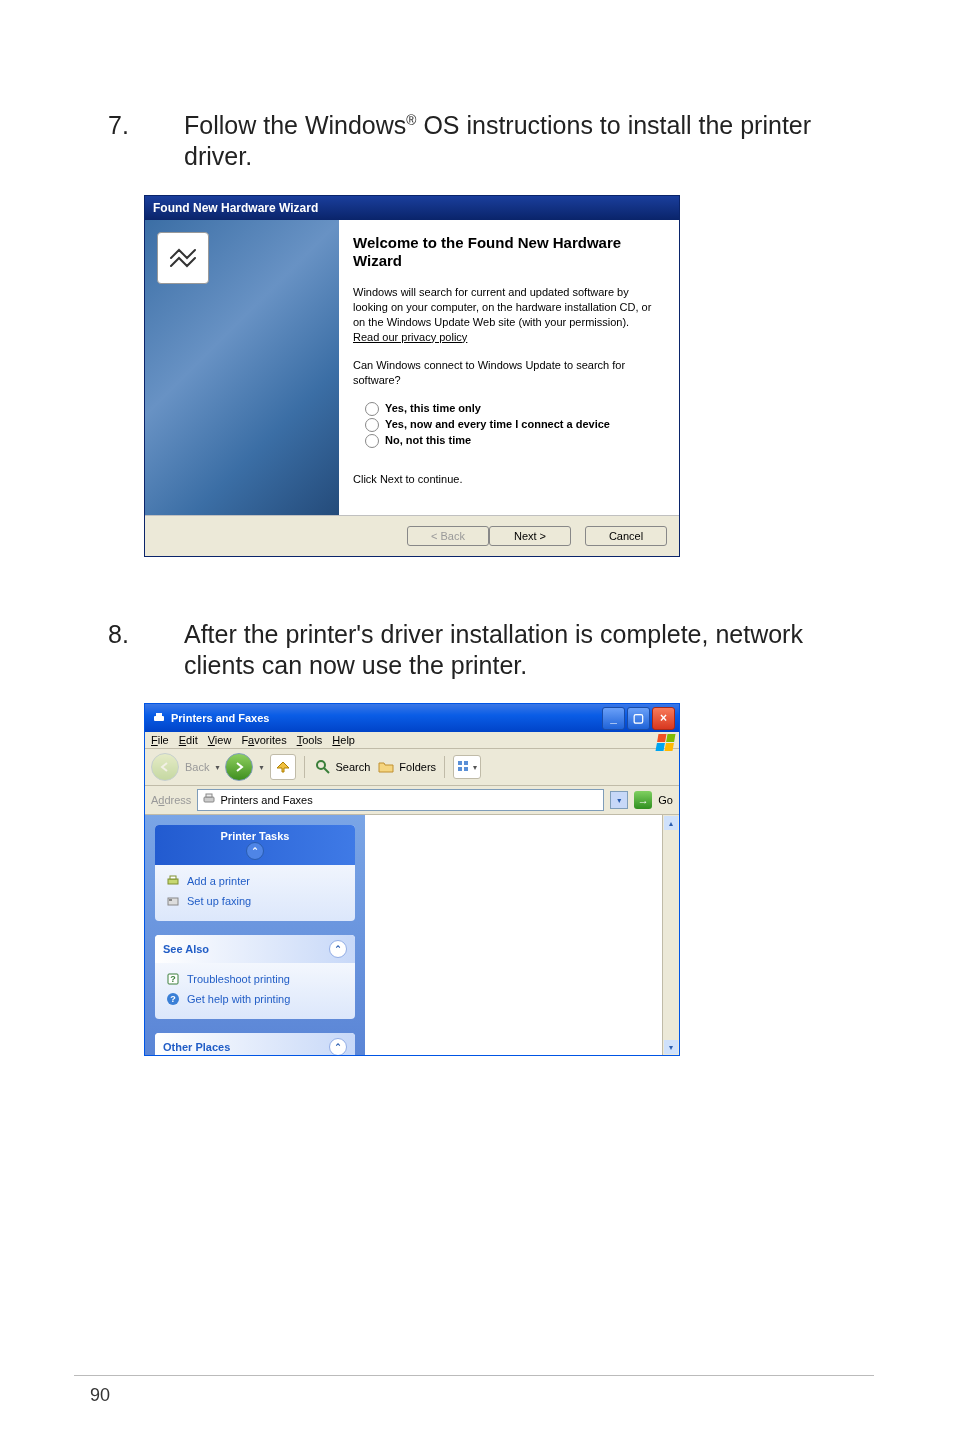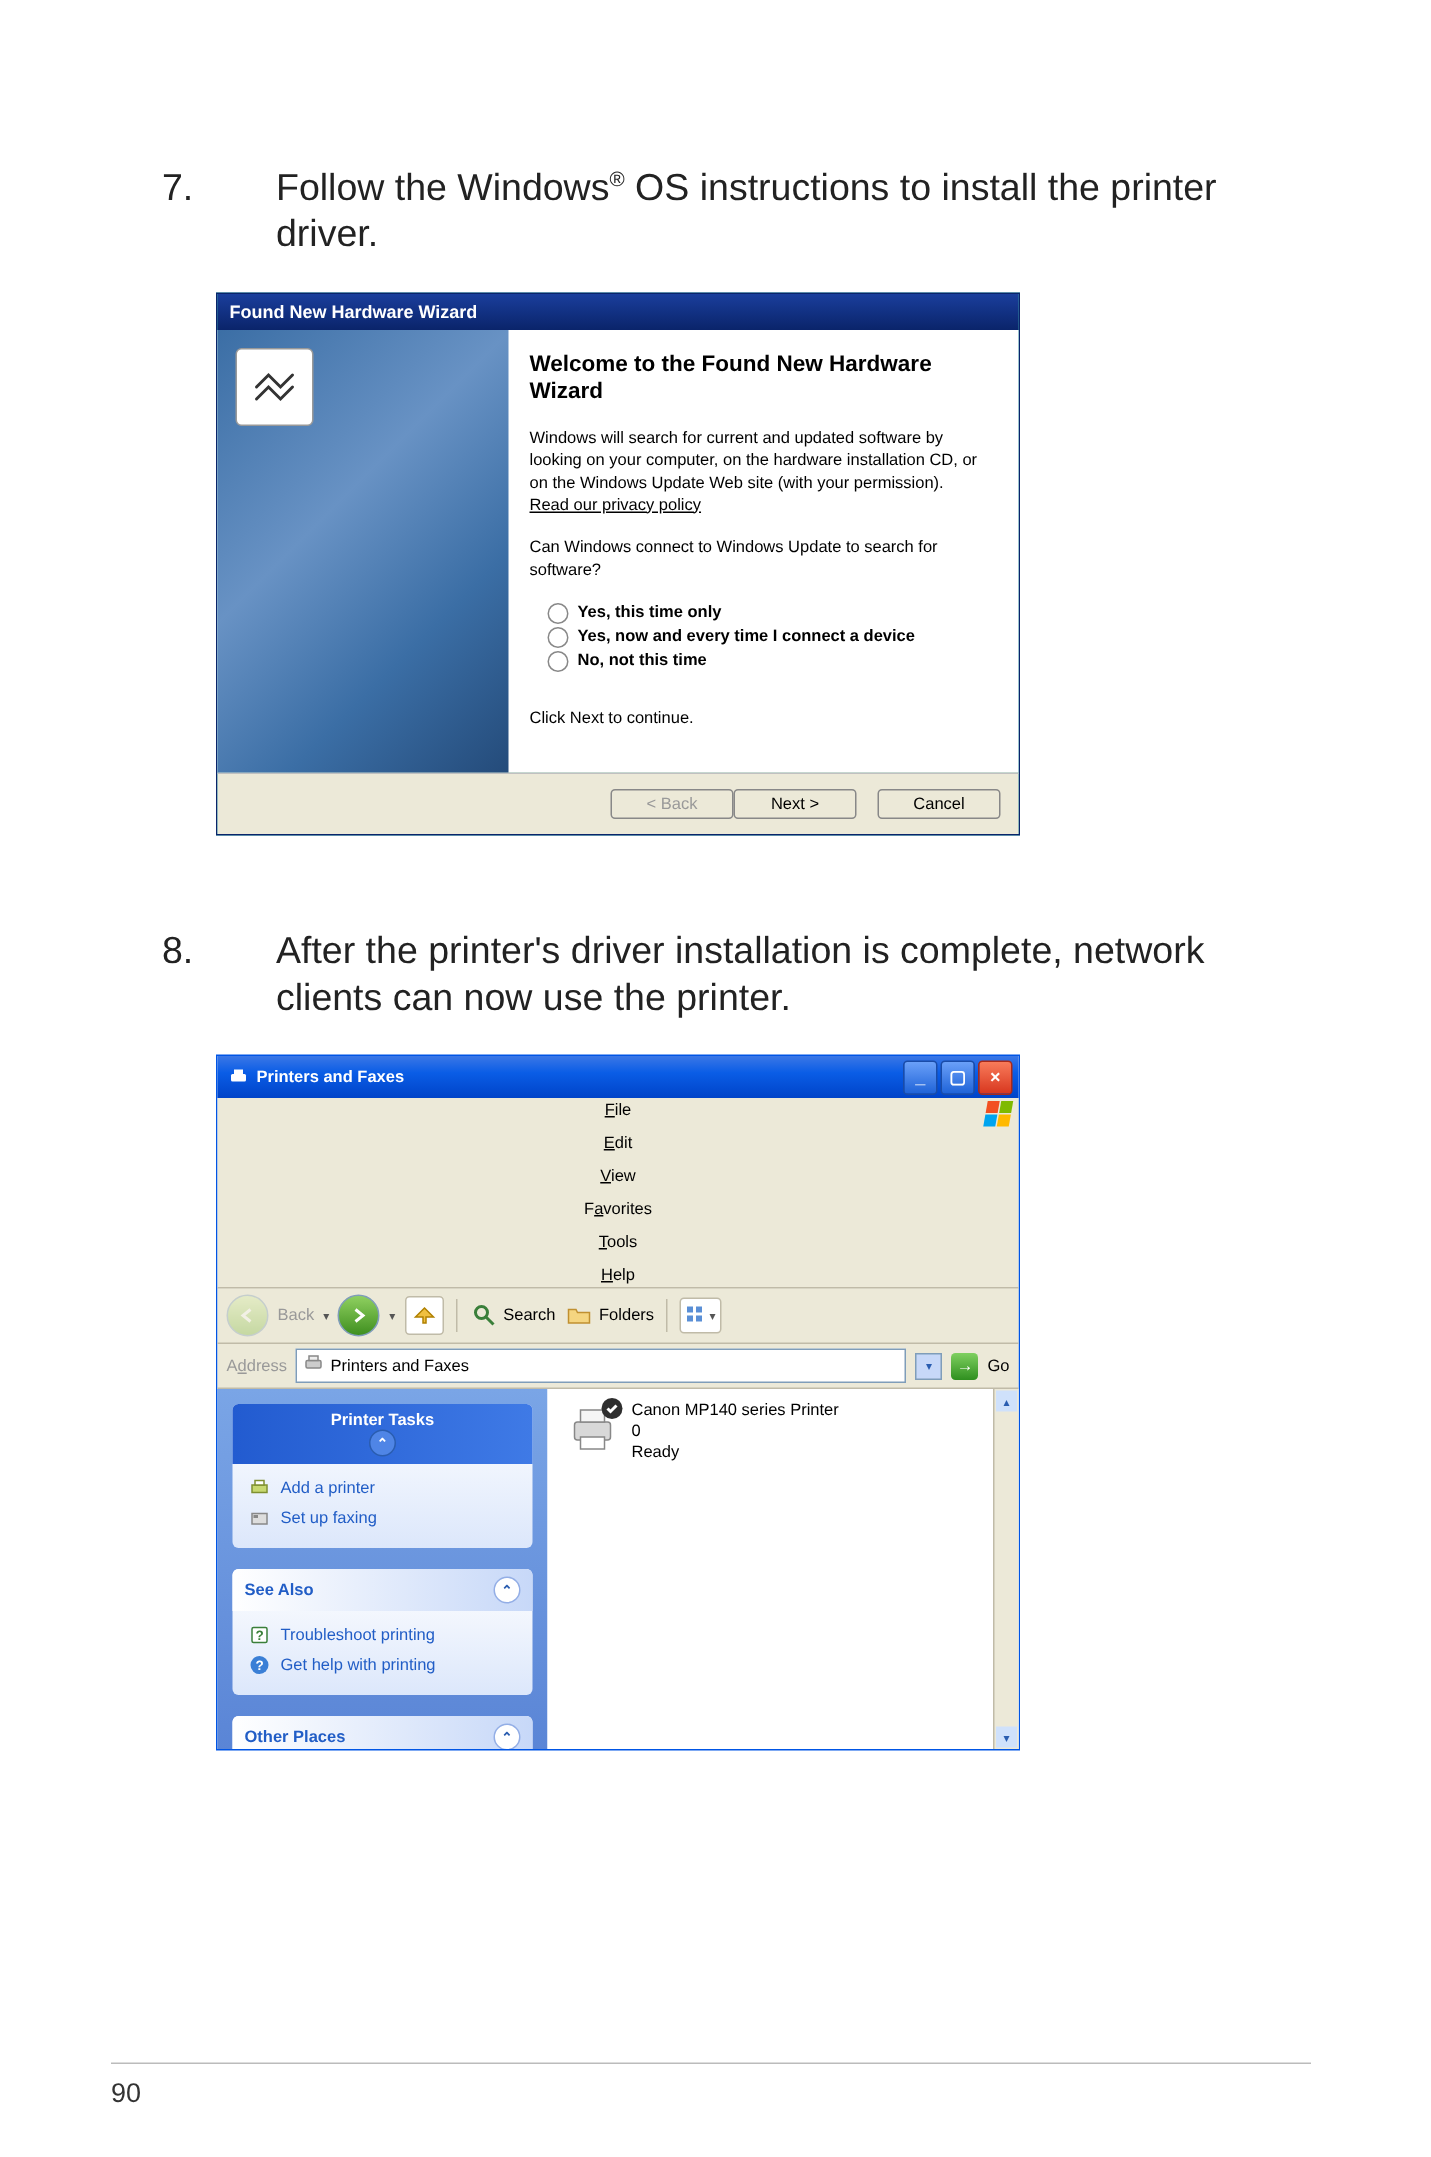--- a/index.html
+++ b/index.html
@@ -156,21 +156,20 @@
   .win-btn.min, .win-btn.max { background: linear-gradient(to bottom,#6aa0f8,#1f63d8); border:1px solid #1a4ca8; }
   .win-btn.close { background: linear-gradient(to bottom,#f87b5a,#d8371f); border:1px solid #a82a1a; }
   .menubar {
     background: #ece9d8;
     padding: 2px 6px;
     display: flex;
     align-items: center;
     gap: 10px;
     border-bottom: 1px solid #c0bba8;
     position: relative;
-    flex-direction: column;
   }
   .menubar span { color: #000; }
   .menubar span u { text-decoration: underline; }
   .menubar .winlogo {
     position: absolute; right: 4px; top: 2px;
     width: 18px; height: 18px;
   }
   .winlogo-grid {
     display: grid; grid-template-columns: 8px 8px; grid-template-rows: 8px 8px; gap: 1px;
     transform: skewX(-10deg);
@@ -303,21 +302,21 @@
   }
   .printer-icon-wrap{position:relative;width:36px;height:36px;}
   .printer-check{
     position:absolute;top:-2px;right:-2px;width:14px;height:14px;border-radius:50%;
     background:#2e2e2e;display:inline-flex;align-items:center;justify-content:center;
   }
   .printer-details{font-size:11px;line-height:1.25;}
 
   .page-number {
     position: absolute;
-    left: 74px;
+    left: 90px;
     bottom: 32px;
     font-size: 18px;
     color: #333;
     font-family: "Segoe UI", Arial, sans-serif;
   }
   .page-divider {
     position: absolute;
     left: 74px;
     right: 80px;
     bottom: 62px;
@@ -554,39 +553,20 @@
           </div>
 
         </div>
 
         <div class="content-area">
           <div class="scrollbar">
             <span class="arrow">▴</span>
             <span class="track"></span>
             <span class="arrow">▾</span>
           </div>
-          <div class="printer-item">
-            <div class="printer-icon-wrap">
-              <svg width="36" height="36" viewBox="0 0 36 36">
-                <rect x="6" y="14" width="24" height="12" rx="2" fill="#d8d8d8" stroke="#888"></rect>
-                <rect x="10" y="6" width="16" height="8" fill="#f5f5f5" stroke="#888"></rect>
-                <rect x="10" y="24" width="16" height="8" fill="#fff" stroke="#888"></rect>
-              </svg>
-              <span class="printer-check">
-                <svg width="10" height="10" viewBox="0 0 10 10">
-                    <path d="M2 5 L4 7 L8 3" stroke="#fff" stroke-width="2" fill="none"></path>
-                  </svg>
-              </span>
-            </div>
-            <div class="printer-details">
-              <div>Canon MP140 series Printer</div>
-              <div>0</div>
-              <div>Ready</div>
-            </div>
-          </div>
         </div>
       </div>
     </div>
   </div>
 
 </div>
 
 <div class="page-divider"></div>
 <div class="page-number">90</div>
 

